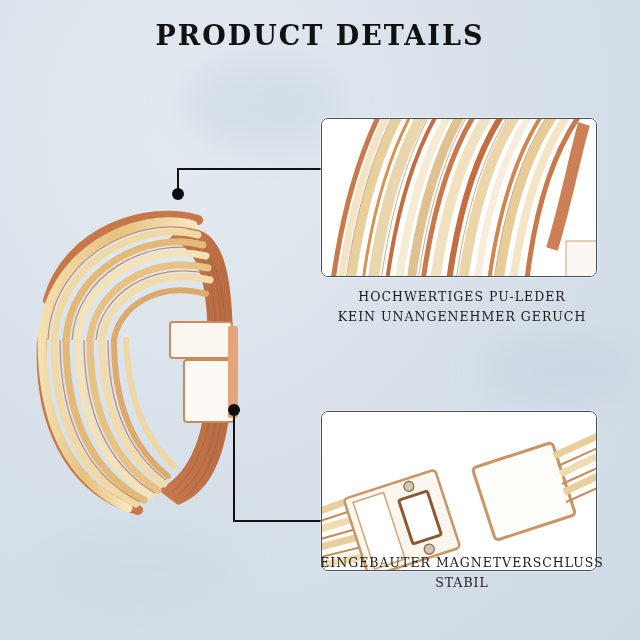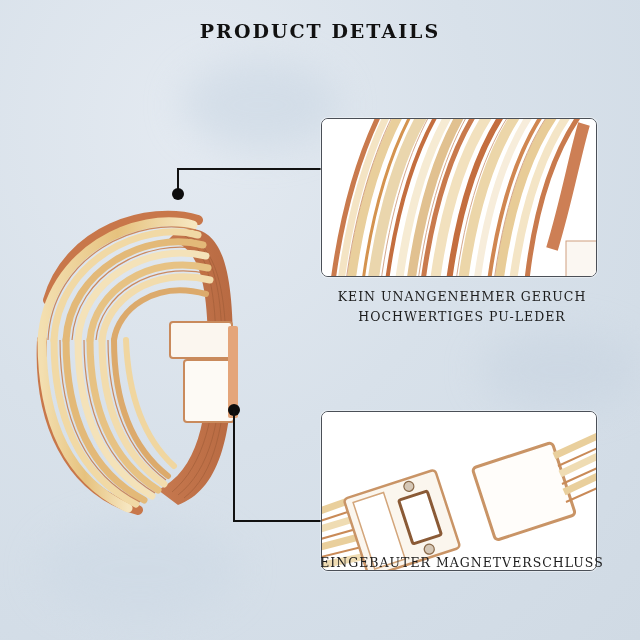--- a/index.html
+++ b/index.html
@@ -4,21 +4,21 @@
 <style>
   html, body { margin: 0; padding: 0; }
   body {
     width: 640px; height: 640px; overflow: hidden; position: relative;
     background: radial-gradient(ellipse at 30% 20%, #e4eaf1 0%, #d8e1ea 45%, #d3dde7 75%, #d0dae4 100%);
     font-family: "DejaVu Serif", "Liberation Serif", serif;
   }
   .bg-blotch { position: absolute; border-radius: 50%; filter: blur(18px); opacity: 0.55; }
   .title {
     position: absolute; left: 0; top: 20px; width: 640px; text-align: center;
-    font-family: "DejaVu Serif", serif; font-weight: bold; font-size: 19px;
+    font-family: "DejaVu Serif", serif; font-weight: bold; font-size: 27px;
     letter-spacing: 2px; color: #111111;
   }
   .bracelet { position: absolute; left: 28px; top: 190px; width: 230px; height: 330px; }
   .inset {
     position: absolute; left: 321px; width: 274px; background: #ffffff;
     border: 1.5px solid #4a4f57; border-radius: 7px; overflow: hidden;
     box-shadow: 0 0 0 1px rgba(255,255,255,0.4);
   }
   .inset-1 { top: 118px; height: 157px; }
   .inset-2 { top: 411px; height: 158px; }
@@ -136,22 +136,22 @@
       <path d="M58 170 C 68 90, 88 30, 111 -10"></path>
       <path d="M95 170 C 105 90, 125 30, 149 -10"></path>
       <path d="M133 170 C 143 90, 163 30, 191 -10"></path>
       <path d="M171 170 C 181 90, 201 30, 230 -10"></path>
     </g>
     <rect x="244" y="122" width="40" height="40" fill="#fbf7f2" stroke="#d0a080" stroke-width="1"></rect>
   </svg>
 </div>
 
 <div class="caption caption-1">
+  <div>HOCHWERTIGES PU-LEDER</div>
   <div>KEIN UNANGENEHMER GERUCH</div>
-  <div>HOCHWERTIGES PU-LEDER</div>
 </div>
 
 <div class="inset inset-2">
   <svg viewBox="0 0 274 158" preserveAspectRatio="none">
     <rect width="274" height="158" fill="#ffffff"></rect>
 
     <g fill="none" stroke-linecap="butt">
       <path d="M-5 100 L 40 84" stroke="#e9cf9c" stroke-width="7"></path>
       <path d="M-5 110 L 44 94" stroke="#c98a57" stroke-width="2"></path>
       <path d="M-5 118 L 48 102" stroke="#efdcb3" stroke-width="7"></path>
@@ -179,13 +179,14 @@
       <path d="M238 62 L 280 42" stroke="#efdcb3" stroke-width="7"></path>
       <path d="M240 72 L 280 54" stroke="#c98a57" stroke-width="2"></path>
       <path d="M242 80 L 280 62" stroke="#e9cf9c" stroke-width="7"></path>
       <path d="M244 90 L 280 74" stroke="#c98a57" stroke-width="2"></path>
     </g>
   </svg>
 </div>
 
 <div class="caption caption-2">
   <div>EINGEBAUTER MAGNETVERSCHLUSS</div>
+  <div>STABIL</div>
 </div>
 
 </body></html>

